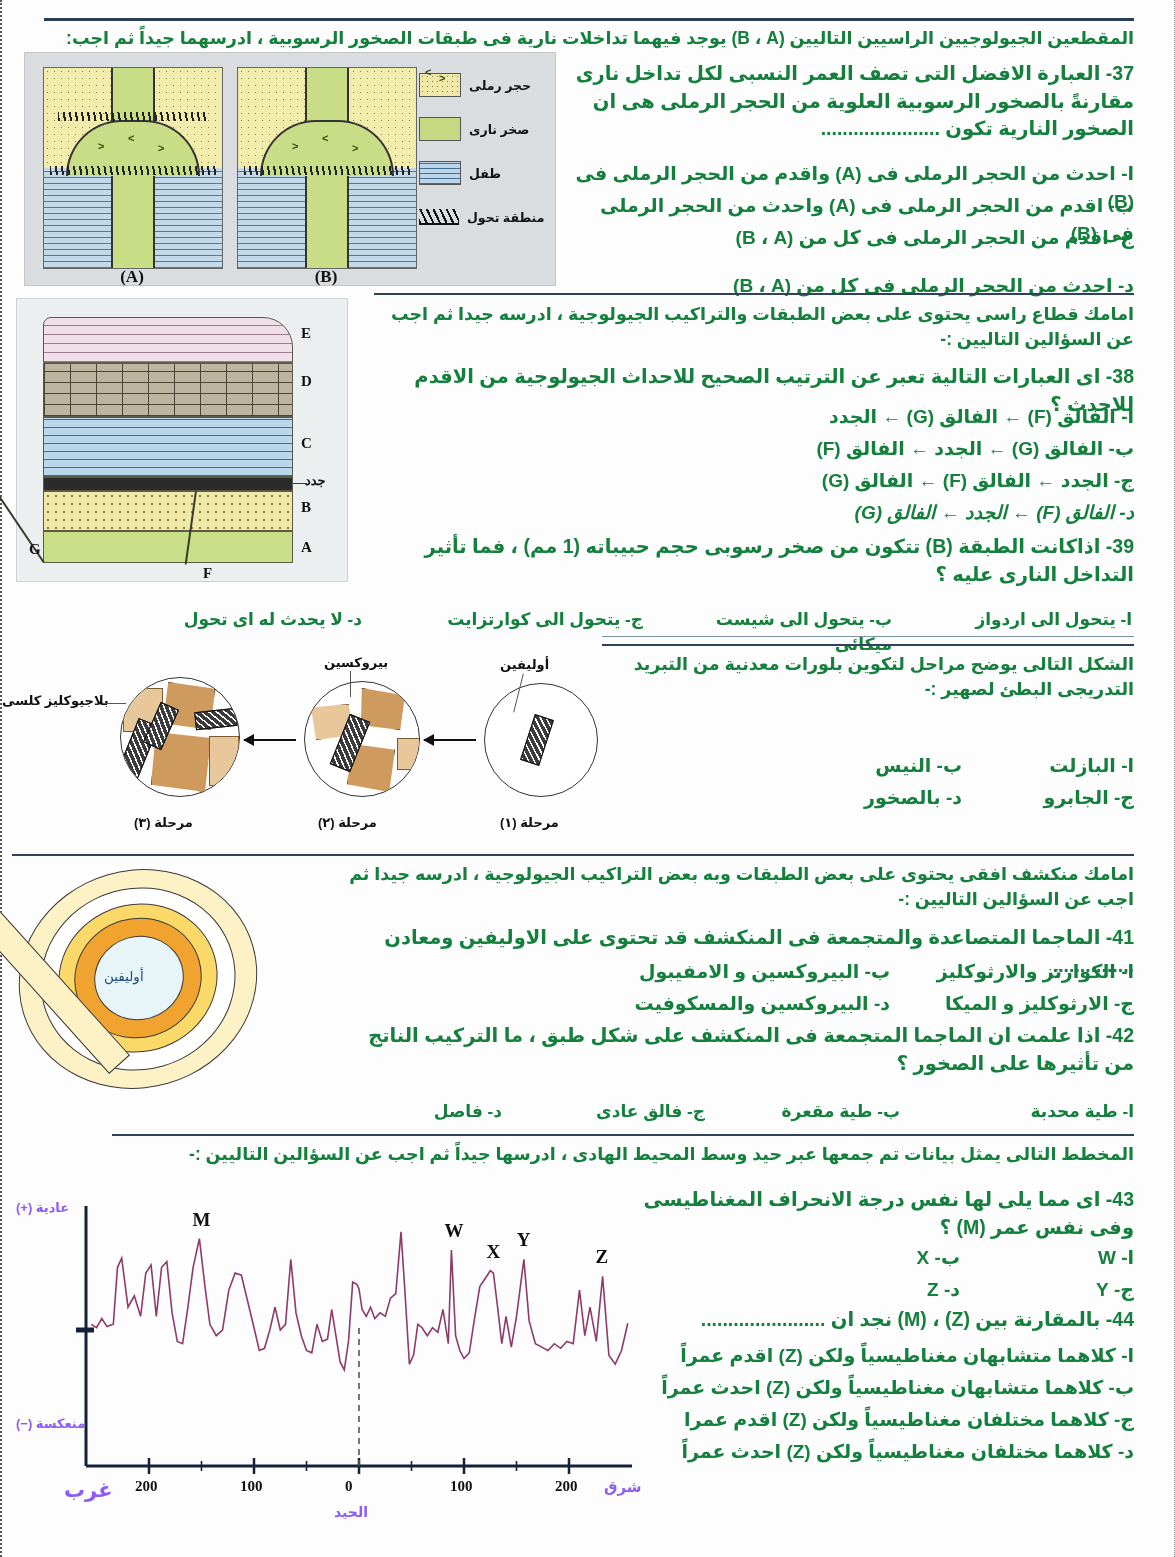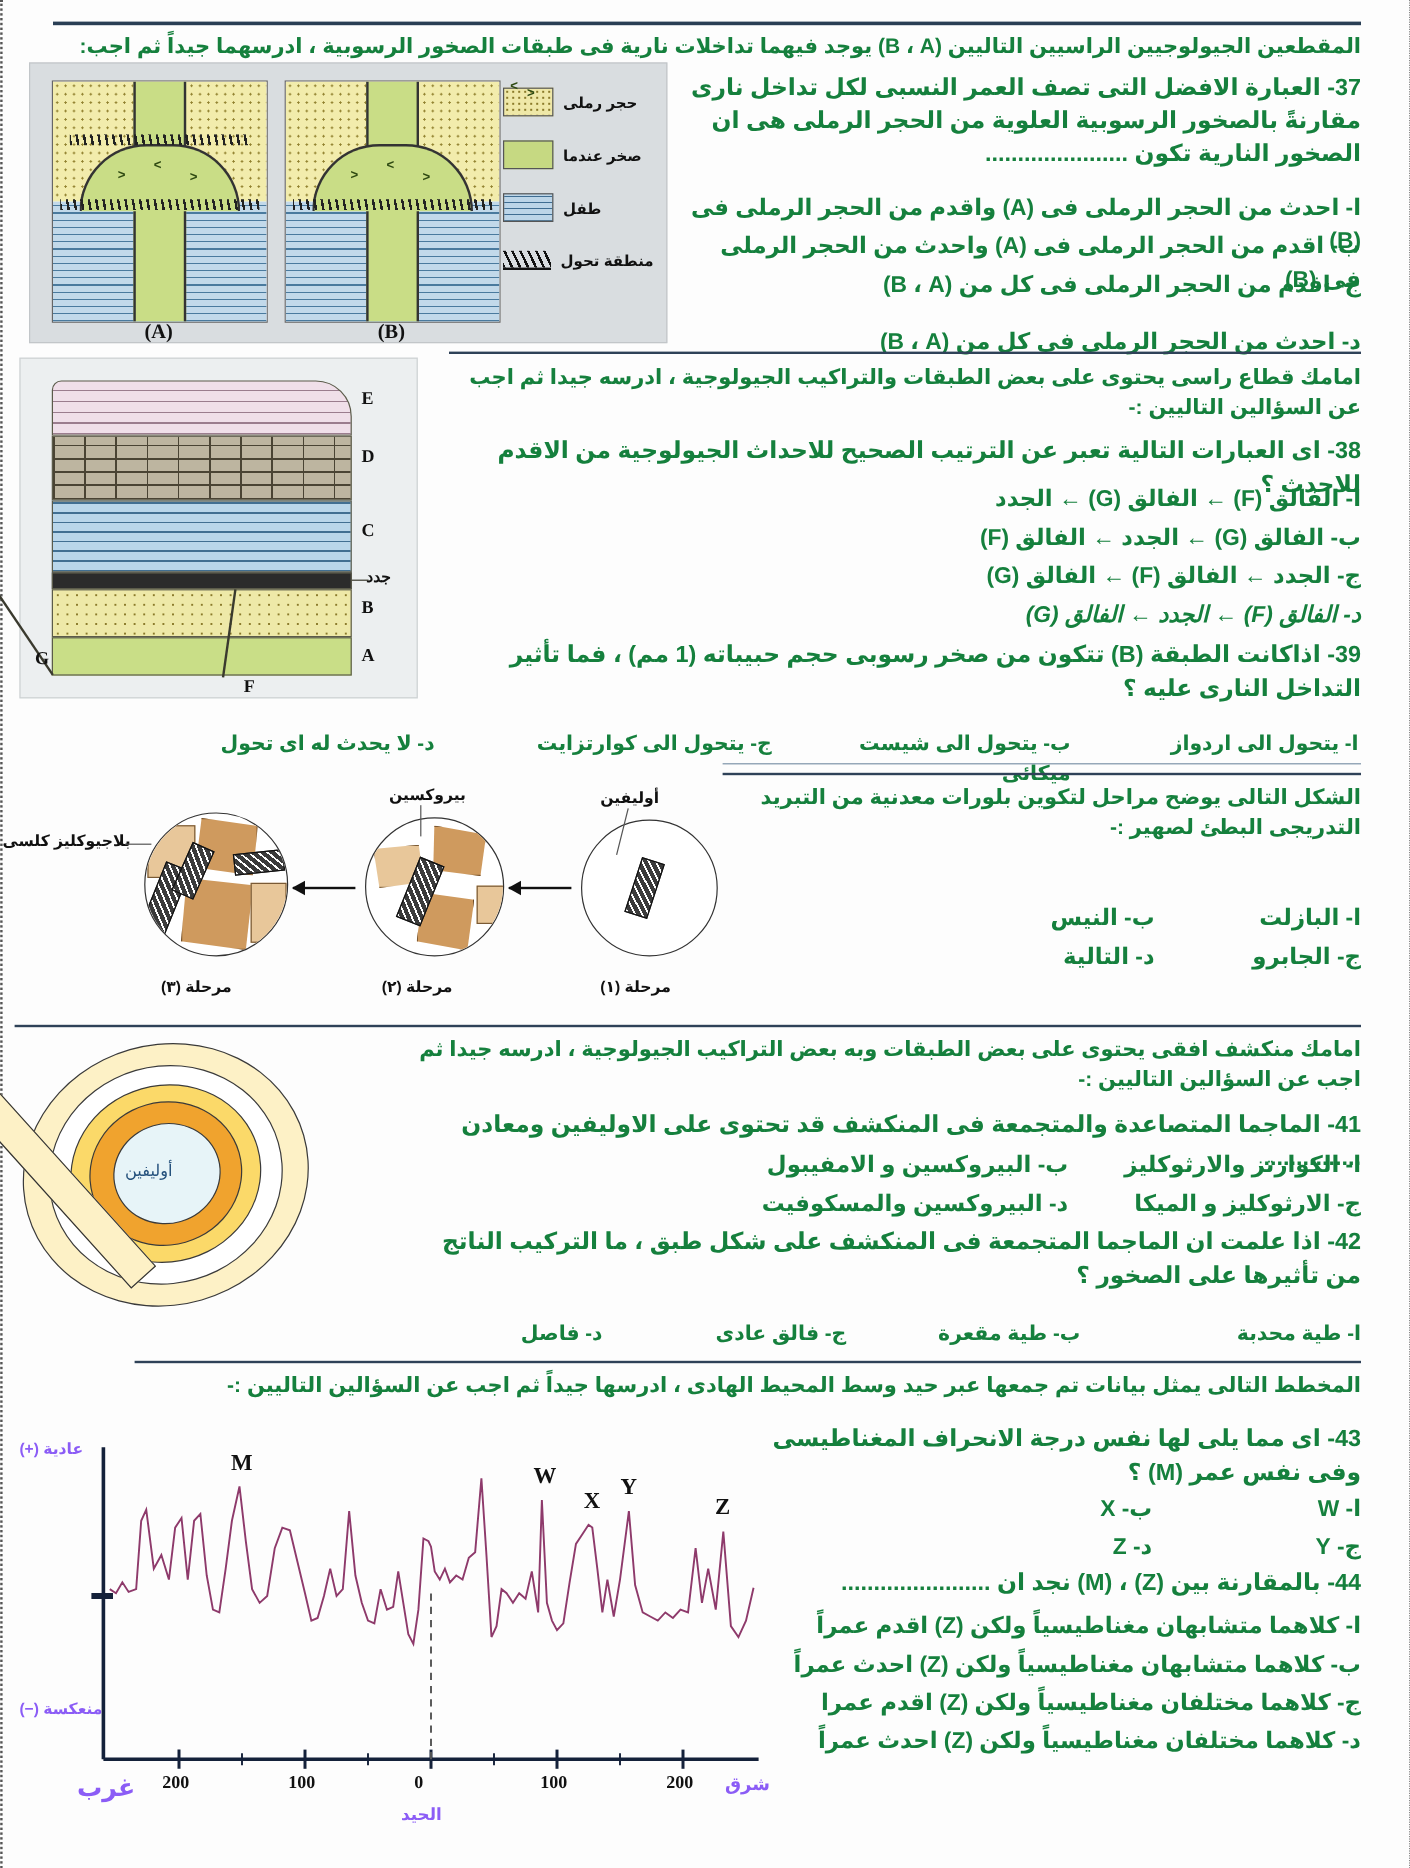--- a/index.html
+++ b/index.html
@@ -99,21 +99,21 @@
 
   <div class="block ar intro" style="left:40px;top:26px;width:1092px;">المقطعين الجيولوجيين الراسيين التاليين (B ، A) يوجد فيهما تداخلات نارية فى طبقات الصخور الرسوبية ، ادرسهما جيداً ثم  اجب:</div>
 
   <div class="fig1">
     <div class="legend">
       <div class="lgrow">
         <span class="lglab">حجر رملى</span>
         <span class="sw sw-sand"></span>
       </div>
       <div class="lgrow">
-        <span class="lglab">صخر عندما</span>
+        <span class="lglab">صخر نارى</span>
         <span class="sw sw-ign">
           <span class="chev" style="left:6px;top:3px;">&gt;</span>
             <span class="chev" style="left:20px;top:9px;">&lt;</span>
         </span>
       </div>
       <div class="lgrow">
         <span class="lglab">طفل</span>
         <span class="sw sw-shale"></span>
       </div>
       <div class="lgrow">
@@ -199,21 +199,21 @@
   <div class="block ar opt" style="left:405px;top:608px;width:236px;font-size:17px;">ج- يتحول الى كوارتزايت</div>
   <div class="block ar opt" style="left:120px;top:608px;width:240px;font-size:17px;">د- لا يحدث له اى تحول</div>
 
   <div class="thinsep" style="left:600px;top:636px;width:532px;"></div>
   <div class="sep" style="left:600px;top:644px;width:532px;"></div>
 
   <div class="block ar intro" style="left:600px;top:652px;width:532px;">الشكل التالى يوضح مراحل لتكوين بلورات معدنية من التبريد التدريجى البطئ لصهير :-</div>
   <div class="block ar opt" style="left:1020px;top:752px;width:112px;">ا- البازلت</div>
   <div class="block ar opt" style="left:830px;top:752px;width:130px;">ب- النيس</div>
   <div class="block ar opt" style="left:1020px;top:784px;width:112px;">ج- الجابرو</div>
-  <div class="block ar opt" style="left:830px;top:784px;width:130px;">د- التالية</div>
+  <div class="block ar opt" style="left:830px;top:784px;width:130px;">د- بالصخور</div>
 
   <div class="fig3">
 
     <div class="stage" style="left:372px;top:28px;width:112px;height:112px;">
       <div class="xtal" style="left:42px;top:32px;width:18px;height:46px;transform:rotate(18deg);"></div>
     </div>
     <div class="slab" style="left:388px;top:2px;">أوليفين</div>
     <div class="faultline" style="position:absolute;left:406px;top:18px;width:1px;height:40px;background:#555;transform:rotate(14deg);"></div>
     <div class="slab" style="left:388px;top:160px;">مرحلة (١)</div>
 

